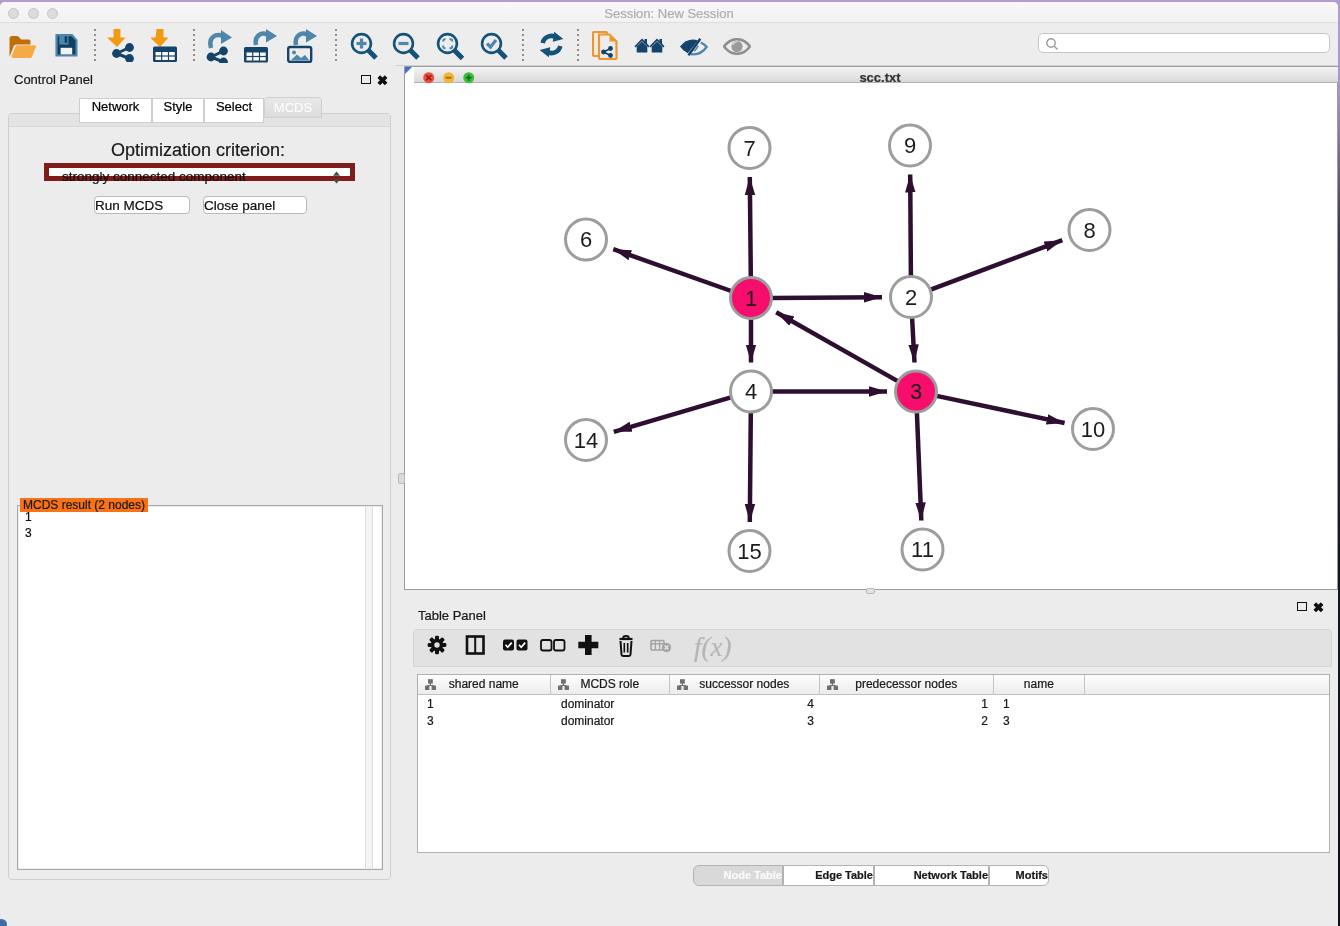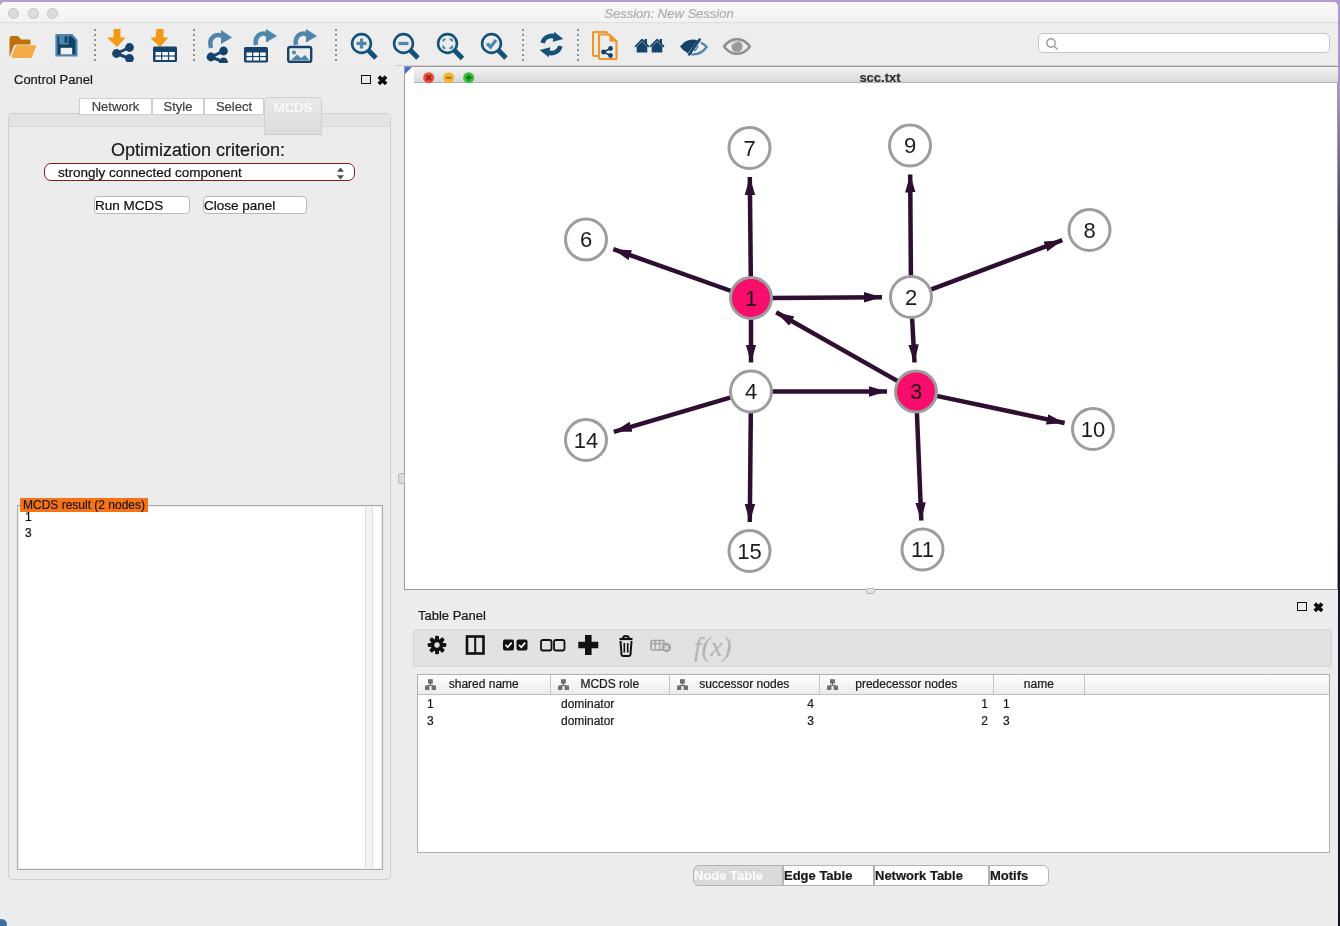--- a/index.html
+++ b/index.html
@@ -9,21 +9,21 @@
   -webkit-text-stroke:0.22px currentColor;
   background:linear-gradient(180deg,#b29cd1 0%,#ab93cc 10%,#3c3654 25%,#15152a 60%,#10101f 100%);
 }
 #win {
   will-change:transform;
   position:absolute; left:0; top:2px; width:1338px; height:924px;
   background:#ececec; border-radius:5px 5px 0 0; overflow:hidden;
 }
 
 #titlebar { position:absolute; left:0; top:0; width:100%; height:21px;
-  background:linear-gradient(#f8f8f8,#f2f2f2); border-bottom:1px solid #dedede;font-style:italic; }
+  background:linear-gradient(#f8f8f8,#f2f2f2); border-bottom:1px solid #dedede; }
 #titlebar .tl { position:absolute; top:6px; width:11px; height:11px; border-radius:50%;
   background:#dcdcdc; border:1px solid #c6c6c6; }
 #title-text { position:absolute; width:100%; text-align:center; top:4px;
   font-size:13px; color:#aeaeae; }
 
 #toolbar { position:absolute; left:0; top:22px; width:100%; height:42px;
   background:#ededed; border-bottom:1px solid #cfcfcf; }
 .ti { position:absolute; top:27px; }
 .tsep { position:absolute; top:5px; height:32px; width:1.5px;
   background:repeating-linear-gradient(180deg,#8f8f8f 0 2px,rgba(0,0,0,0) 2px 5px); }
@@ -31,28 +31,28 @@
   background:#fff; border:1px solid #c6c6c6; border-radius:5px; }
 
 #cpanel { position:absolute; left:0; top:63px; width:396px; height:828px; background:#ececec; }
 #cpanel-title { position:absolute; left:14px; top:7px; font-size:13px; color:#1a1a1a; }
 .float-ico { position:absolute; width:10px; height:9px; border:1.6px solid #111; background:transparent; }
 .x-ico { position:absolute; font-size:13px; font-weight:bold; color:#111; line-height:10px; }
 #cp-content { position:absolute; left:8px; top:48px; width:383px; height:767px;
   background:#ececec; border:1px solid #cfcfcf; border-radius:4px; }
 #cp-content::before { content:""; position:absolute; left:0; top:0; right:0; height:12px;
   background:#e3e3e3; border-bottom:1px solid #d9d9d9; border-radius:4px 4px 0 0; }
-.cptab { position:absolute; top:33px; height:17px; font-size:13px; color:#404040;
+.cptab { position:absolute; top:33px; height:25px; font-size:13px; color:#000000;
   background:#fff; border:1px solid #cfcfcf; text-align:center; line-height:16px; z-index:3; }
 #tab-mcds { background:linear-gradient(#e8e8e8,#dcdcdc); color:#fcfcfc;
-  border-radius:4px 4px 0 0; top:32px; height:38px; line-height:20px; }
+  border-radius:4px 4px 0 0; top:32px; height:21px; line-height:20px; }
 #opt-label { position:absolute; left:0; top:75px; width:100%; text-align:center;
   font-size:18px; color:#1a1a1a; }
 #combo { position:absolute; left:44px; top:98px; width:311px; height:18px; background:#fff;
-  border:1px solid #7f1d1d; border-radius:7px; font-size:13.5px; color:#111;
+  border:5px solid #7f1d1d; border-radius:0; font-size:13.5px; color:#111;
   line-height:17px; padding-left:13px; }
 .btn { position:absolute; top:131px; height:18px; background:#fff; border:1px solid #b9b9b9;
   border-radius:4px; font-size:13.5px; color:#111; text-align:left; line-height:17px; }
 #mcds-box { position:absolute; left:17px; top:440px; width:366px; height:365px;
   border:1px solid #a9a9a9; }
 #mcds-legend { position:absolute; left:2px; top:-8px; background:#f97316; padding:0 3px;
   font-size:12px; color:#1a1a1a; }
 #mcds-text { position:absolute; left:1px; top:1px; right:1px; bottom:1px; background:#fff;
   font-size:12px; color:#111; padding:2px 0 0 6px; line-height:16px; }
 #mcds-scroll { position:absolute; right:9px; top:1px; bottom:1px; width:8px;
@@ -73,21 +73,21 @@
 #tp-table { position:absolute; left:21px; top:82px; width:913px; height:179px;
   background:#fff; border:1px solid #b0b0b0; }
 #tp-header { position:absolute; left:0; top:0; width:100%; height:20px;
   background:linear-gradient(#fdfdfd,#ececec); border-bottom:1px solid #c0c0c0;text-decoration:underline; }
 .hcell { position:absolute; top:0; height:20px; border-right:1px solid #c4c4c4;
   font-size:12px; color:#1a1a1a; text-align:center; line-height:19px; }
 .trow { position:absolute; font-size:12px; color:#1a1a1a; height:17px; line-height:17px; }
 .tcell { position:absolute; top:0; }
 
 .btab { position:absolute; top:273px; height:21px; background:#fff; border:1px solid #b3b3b3;
-  font-size:13px; font-weight:bold; color:#1a1a1a; text-align:left; line-height:19px; }
+  font-size:11px; font-weight:bold; color:#1a1a1a; text-align:right; line-height:19px; }
 
 #statusbar { position:absolute; left:0; top:889px; width:1338px; height:35px;
   background:#ececec; border-top:1px solid #d2d2d2; }
 #list-btn { position:absolute; left:12px; top:8px; width:26px; height:20px; background:#fdfdfd;
   border:1px solid #b5b5b5; border-radius:3px; }
 #mem-btn { position:absolute; left:1255px; top:6px; width:73px; height:22px; background:#fbfbfb;
   border:1px solid #b0b0b0; font-size:12px; color:#111; }
 </style>
 </head>
 <body>

